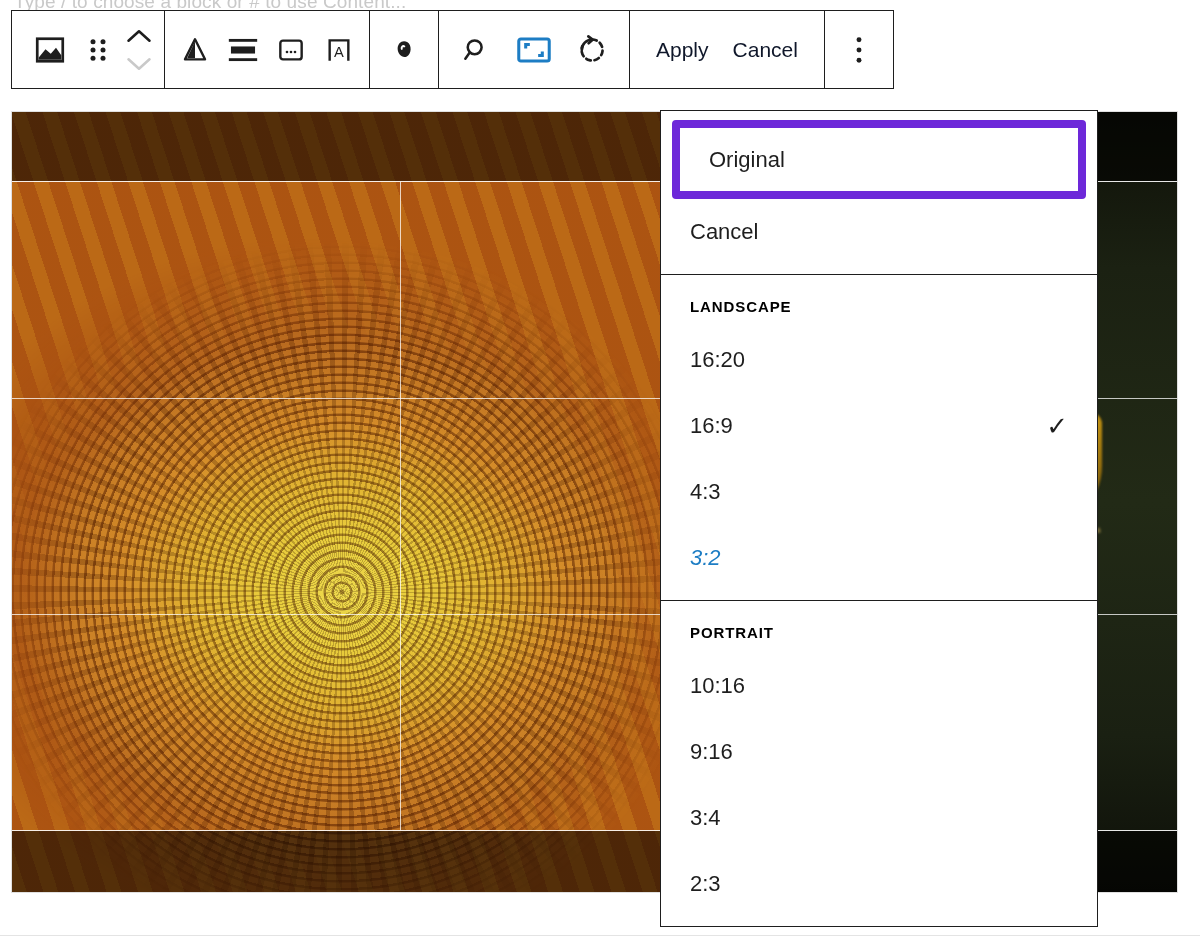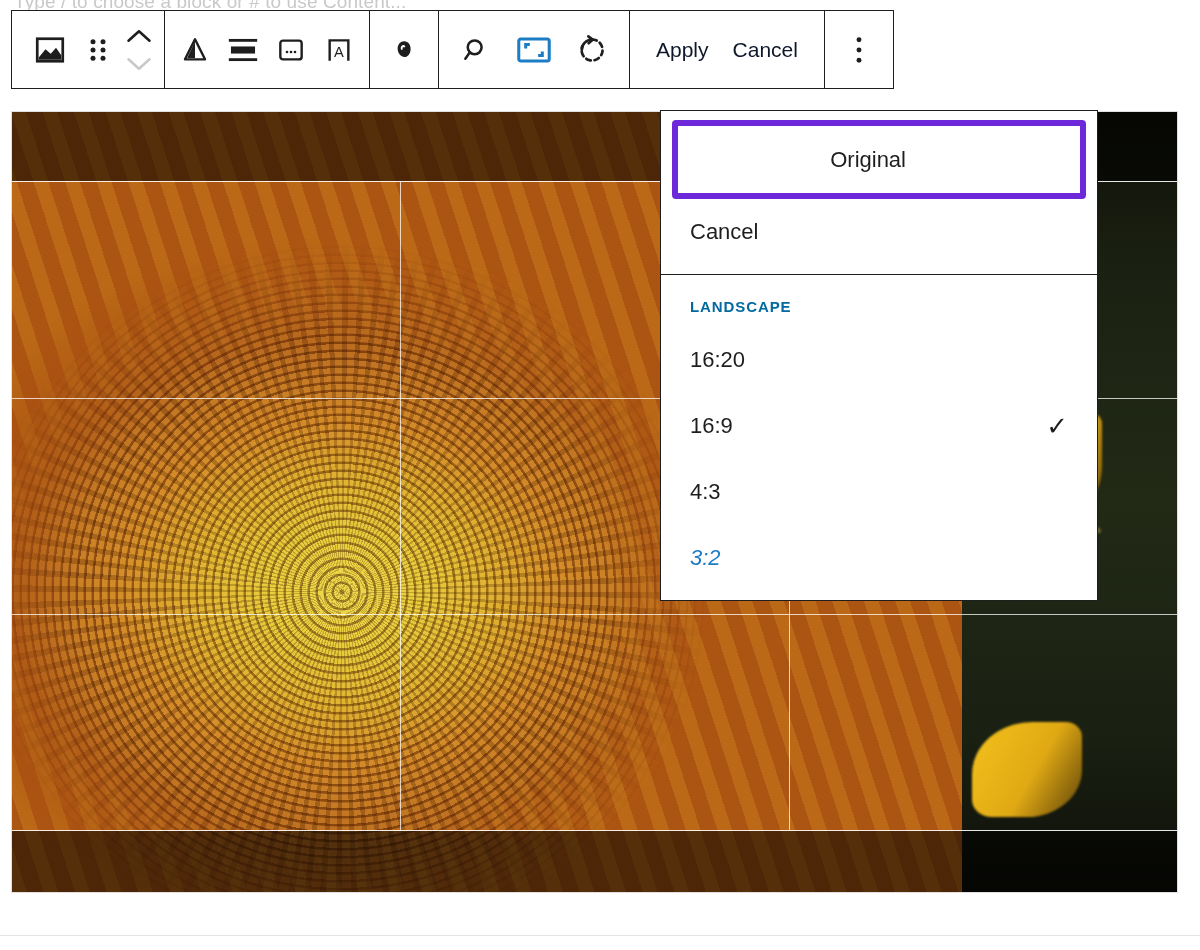--- a/index.html
+++ b/index.html
@@ -138,39 +138,38 @@
     background:#fff;
     border:1px solid #1e1e1e;
     box-sizing:border-box;
     z-index:10;
     overflow:hidden;
     max-height:840px;
   }
   .dd-section{padding:9px 0;}
   .dd-section + .dd-section{border-top:1px solid #1e1e1e;}
   .dd-label{
-    font-size:15px;font-weight:700;color:#0369a1;
+    font-size:15px;font-weight:700;color:#000000;
     letter-spacing:.9px;
     padding:14px 29px 12px 29px;
     text-transform:uppercase;
   }
   .dd-item{
     display:flex;align-items:center;justify-content:space-between;
     padding:0 29px;
     height:66px;
     font-size:22px;color:#1e1e1e;
     cursor:pointer;box-sizing:border-box;
     background:transparent;border:none;width:100%;text-align:left;
     font-family:"Liberation Sans", sans-serif;
   }
   .dd-item.focused{
-    border:6px solid #6d28d9;border-radius:4px;
+    border:8px solid #6d28d9;border-radius:4px;
     width:calc(100% - 22px);margin:0 11px;
     height:79px;
-    justify-content:center;
   }
   .dd-item.hovered{color:#1d7dc4;font-style:italic;}
   .dd-check{font-size:26px;line-height:1;color:#1e1e1e;}
   .dd-check.hidden{visibility:hidden;}
 
   
   .bottom-rule{
     position:absolute;left:0;right:0;top:935px;height:1px;background:#e4e4e4;
   }
 </style>
@@ -359,15 +358,34 @@
       </button>
       <button class="dd-item">
         <span>4:3</span>
         <span class="dd-check hidden">✓</span>
       </button>
       <button class="dd-item hovered">
         <span>3:2</span>
         <span class="dd-check hidden">✓</span>
       </button>
     </div>
+    <div class="dd-section">
+      <div class="dd-label">Portrait</div>
+      <button class="dd-item">
+        <span>10:16</span>
+        <span class="dd-check hidden">✓</span>
+      </button>
+      <button class="dd-item">
+        <span>9:16</span>
+        <span class="dd-check hidden">✓</span>
+      </button>
+      <button class="dd-item">
+        <span>3:4</span>
+        <span class="dd-check hidden">✓</span>
+      </button>
+      <button class="dd-item">
+        <span>2:3</span>
+        <span class="dd-check hidden">✓</span>
+      </button>
+    </div>
   </div>
 
 <div class="bottom-rule"></div>
 
 </body></html>

